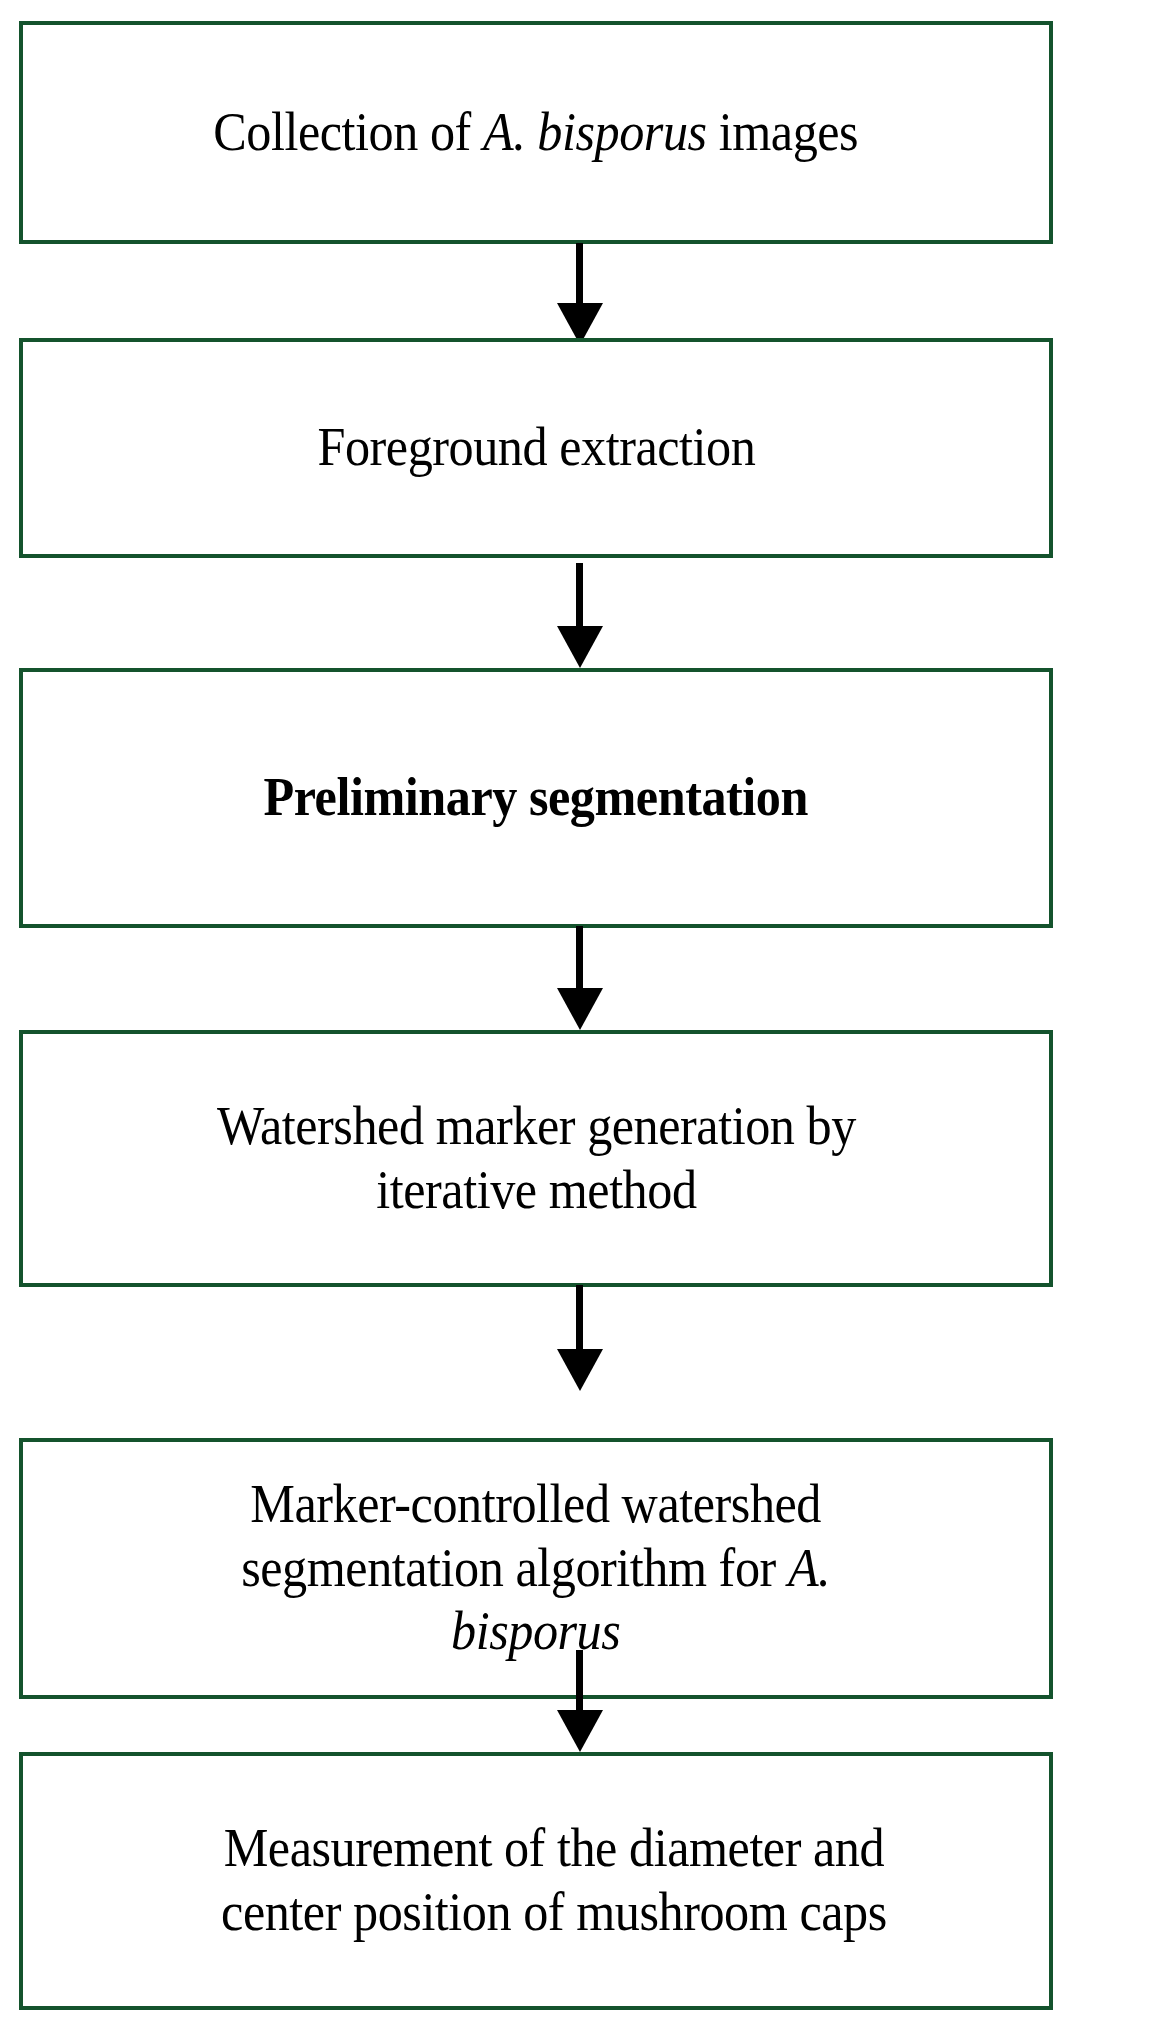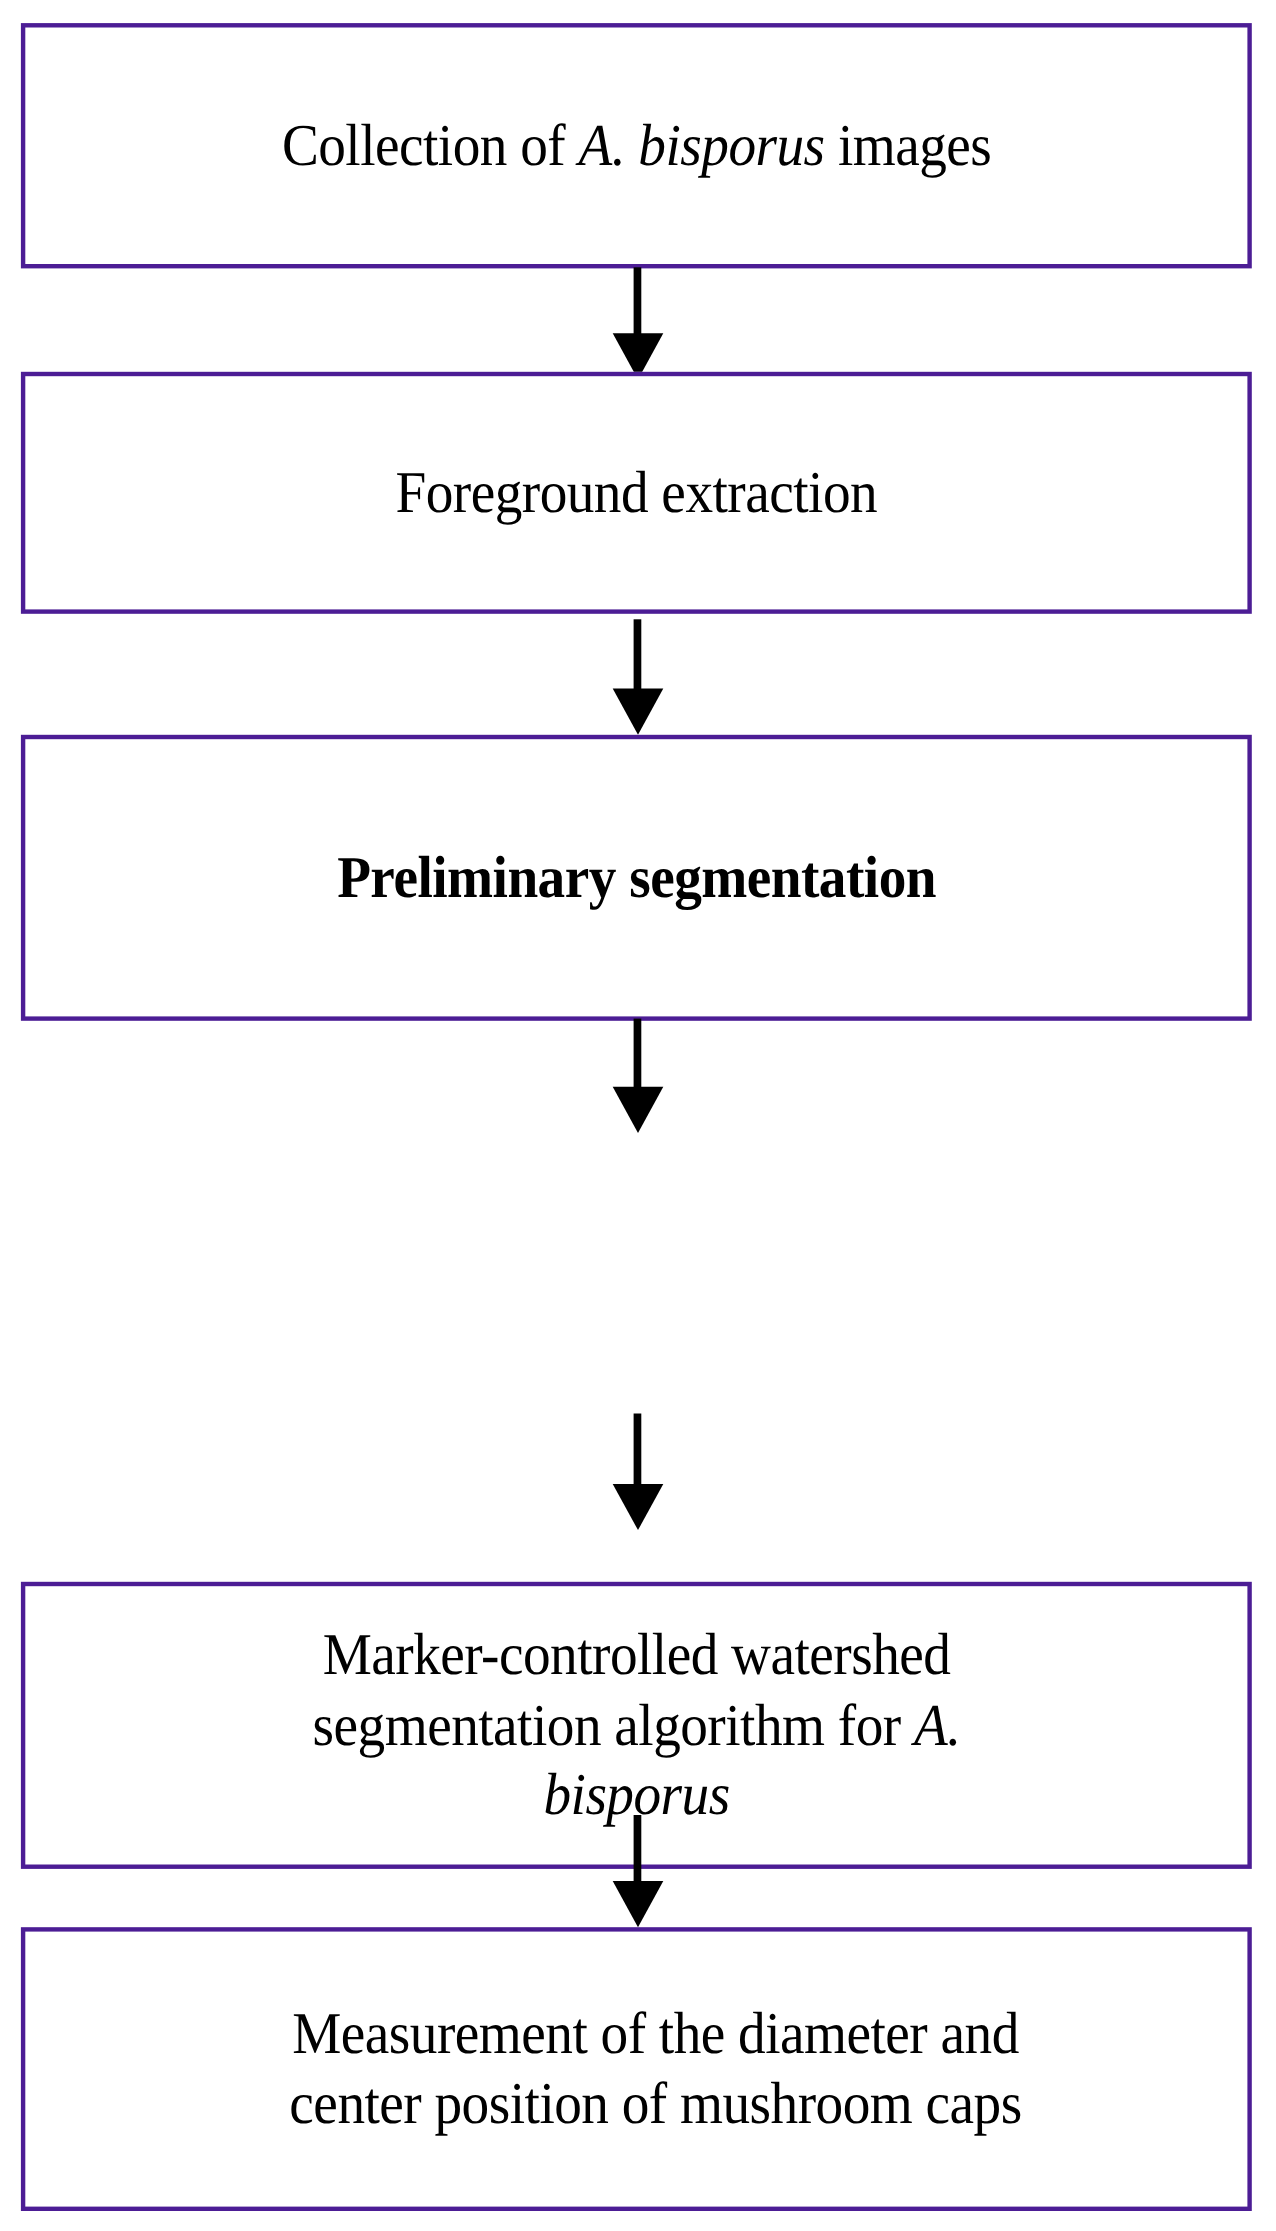--- a/index.html
+++ b/index.html
@@ -18,23 +18,23 @@
   #flowchart {
     position: relative;
     width: 1160px;
     height: 2028px;
     background: #ffffff;
   }
 
   .node-box {
     position: absolute;
     left: 19px;
-    width: 1119px;
+    width: 1034px;
     box-sizing: border-box;
-    border: 4px solid #4c1d95;
+    border: 4px solid #14532d;
     background: #ffffff;
     display: flex;
     align-items: center;
     justify-content: center;
     text-align: center;
   }
 
   .node-text {
     font-family: "Liberation Serif", "DejaVu Serif", serif;
     font-size: 54px;
@@ -128,20 +128,23 @@
 
   <div class="node-box box-3">
     <div class="node-text"><span>Preliminary segmentation</span></div>
   </div>
 
   <div class="arrow arrow-3">
     <div class="shaft"></div>
     <div class="head"></div>
   </div>
 
+  <div class="node-box box-4">
+    <div class="node-text"><span>Watershed marker generation by</span><br><span>iterative method</span></div>
+  </div>
 
   <div class="arrow arrow-4">
     <div class="shaft"></div>
     <div class="head"></div>
   </div>
 
   <div class="node-box box-5">
     <div class="node-text"><span>Marker-controlled watershed</span><br><span>segmentation algorithm for </span><i>A.</i><br><i>bisporus</i></div>
   </div>
 

